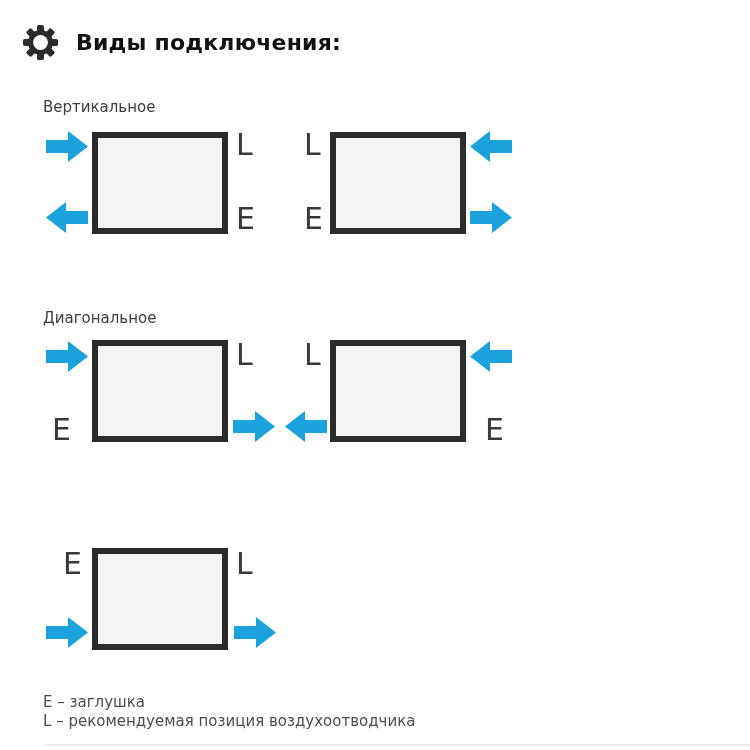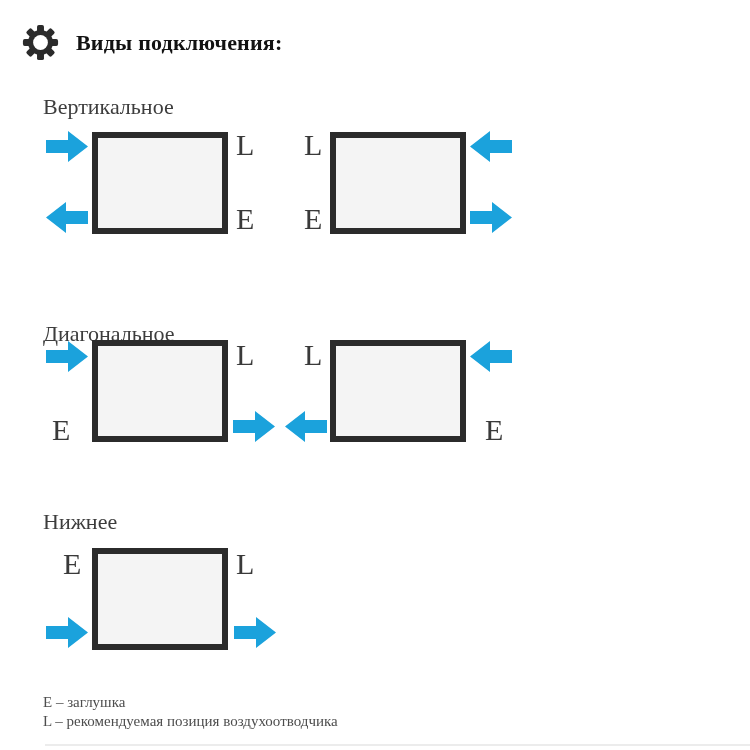--- a/index.html
+++ b/index.html
@@ -11,32 +11,32 @@
     --label-text:#3A3A3A;
     --legend-text:#4D4D4D;
     --divider:#ECECEC;
   }
   *{margin:0;padding:0;box-sizing:border-box;}
   html,body{background:#fff;}
   body{
     width:750px;height:750px;position:relative;overflow:hidden;
     font-family:"DejaVu Sans","Liberation Sans",sans-serif;
   }
-  .page{position:absolute;inset:0;font-family:Liberation Serif, serif;}
+  .page{position:absolute;inset:0;}
 
   
   .header{position:absolute;left:22px;top:24px;display:flex;align-items:center;gap:17px;}
   .gear{width:37px;height:37px;display:block;}
   .gear svg{display:block;width:100%;height:100%;}
   .page-title{font-size:22px;font-weight:700;color:var(--title-text);letter-spacing:.2px;}
 
   
-  .section-title{position:absolute;font-size:22px;font-weight:400;color:var(--section-text);line-height:28px;}
+  .section-title{position:absolute;font-size:15px;font-weight:400;color:var(--section-text);line-height:28px;}
   .st-1{left:43px;top:93px;}
-  .st-2{left:43px;top:320px;text-align:right;}
+  .st-2{left:43px;top:304px;text-align:right;}
   .st-3{left:43px;top:508px;}
 
   
   .radiator{position:absolute;width:136px;height:102px;border:6px solid var(--outline);background:var(--radiator-fill);}
   .rad-1a{left:92px;top:132px;}
   .rad-1b{left:330px;top:132px;}
   .rad-2a{left:92px;top:340px;}
   .rad-2b{left:330px;top:340px;}
   .rad-3a{left:92px;top:548px;}
 
@@ -151,21 +151,20 @@
   </span>
   <span class="port-label p-2b-L">L</span>
   <div class="radiator rad-2b"></div>
   <span class="arrow dir-left a-2b-in">
     <svg viewBox="0 0 42 31">
         <polygon points="0,9 22,9 22,0 42,15.5 22,31 22,22 0,22" fill="var(--accent)"></polygon>
       </svg>
   </span>
   <span class="port-label p-2b-E">E</span>
 
-  <div class="section-title st-3">Нижнее</div>
 
   <span class="port-label p-3a-E">E</span>
   <div class="radiator rad-3a"></div>
   <span class="port-label p-3a-L">L</span>
   <span class="arrow dir-right a-3a-in">
     <svg viewBox="0 0 42 31">
         <polygon points="0,9 22,9 22,0 42,15.5 22,31 22,22 0,22" fill="var(--accent)"></polygon>
       </svg>
   </span>
   <span class="arrow dir-right a-3a-out">

